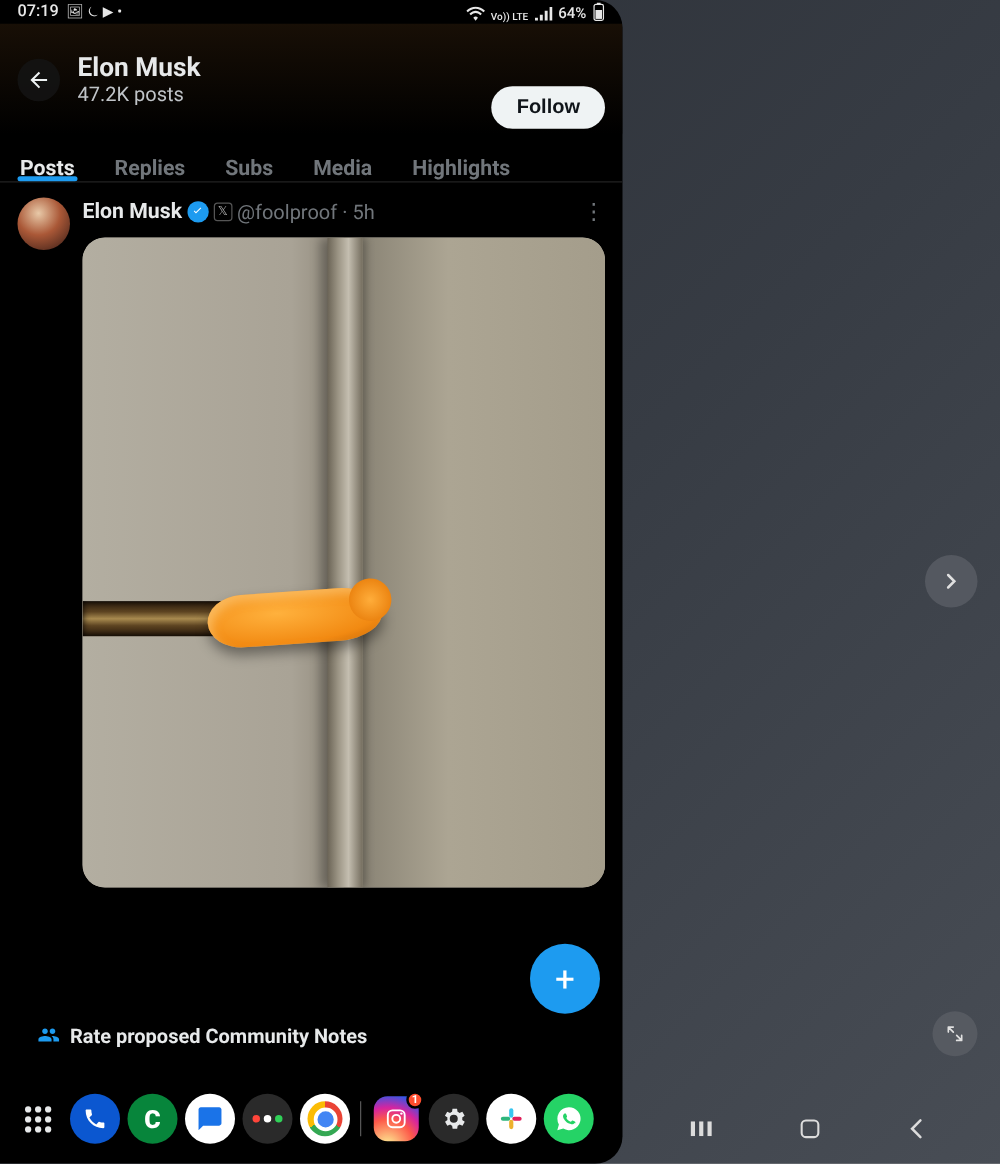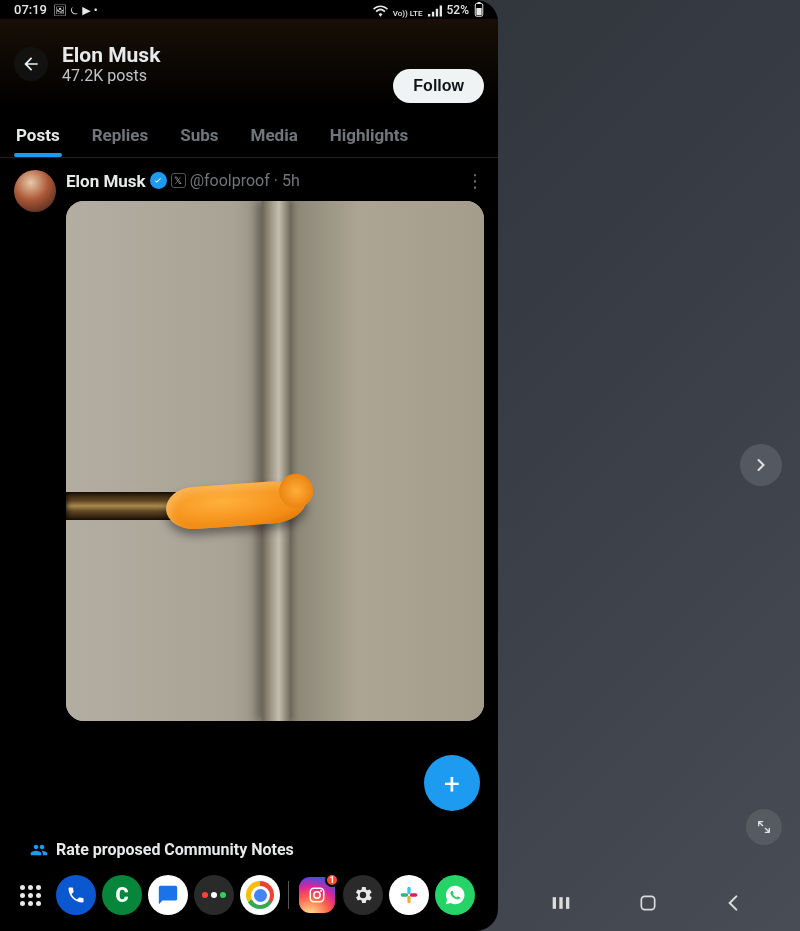--- a/index.html
+++ b/index.html
@@ -75,21 +75,21 @@
   }
   
   .tabs {
     display: flex;
     gap: 0;
     padding: 10px 0 0 0;
     border-bottom: 1px solid #222;
   }
   .tab {
     flex: 0 0 auto;
-    padding: 8px 16px 12px 16px;
+    padding: 8px 16px 0 16px;
     color: #71767b;
     font-size: 17px;
     font-weight: 700;
     position: relative;
   }
   .tab.active {
     color: #e7e9ea;
   }
   .tab.active::after {
     content: "";
@@ -195,21 +195,21 @@
     font-size: 28px;
     display: flex; align-items: center; justify-content: center;
     box-shadow: 0 4px 12px rgba(0,0,0,0.5);
   }
   
   .cn-bar {
     position: absolute;
     left: 30px; right: 20px;
     bottom: 72px;
     height: 40px;
-    display: flex; align-items: flex-end; gap: 8px;
+    display: flex; align-items: flex-start; gap: 8px;
     color: #e7e9ea;
     font-weight: 700;
     font-size: 16px;
   }
   .cn-icon { color: #1d9bf0; font-size: 16px; }
   
   .dock {
     position: absolute;
     bottom: 8px;
     left: 0;
@@ -302,21 +302,21 @@
         <svg width="15" height="12" viewBox="0 0 24 18">
             <path d="M12 18l-3-4c1-1 2-1.5 3-1.5s2 .5 3 1.5l-3 4zM4 9c2.5-2.5 5.5-4 8-4s5.5 1.5 8 4l-2 2c-2-2-4-3-6-3s-4 1-6 3L4 9zM0 5C3.5 1.5 7.7 0 12 0s8.5 1.5 12 5l-2 2C19 4 15.5 2.5 12 2.5S5 4 2 7L0 5z" fill="#e7e7e7"></path>
           </svg>
       </span>
       <span style="font-size:8px;line-height:0.9;">Vo)) LTE</span>
       <span>
         <svg width="14" height="12" viewBox="0 0 18 14">
             <path d="M0 14v-3h3v3H0zm5 0V8h3v6H5zm5 0V4h3v10h-3zm5 0V0h3v14h-3z" fill="#e7e7e7"></path>
           </svg>
       </span>
-      <span>52%</span>
+      <span>64%</span>
       <span>
         <svg width="10" height="15" viewBox="0 0 12 20">
             <rect x="1" y="2" width="10" height="17" rx="2" fill="none" stroke="#e7e7e7" stroke-width="1.3"></rect>
             <rect x="2.5" y="8" width="7" height="9.5" fill="#e7e7e7"></rect>
             <rect x="4" y="0" width="4" height="2" fill="#e7e7e7"></rect>
           </svg>
       </span>
     </div>
   </div>
 

